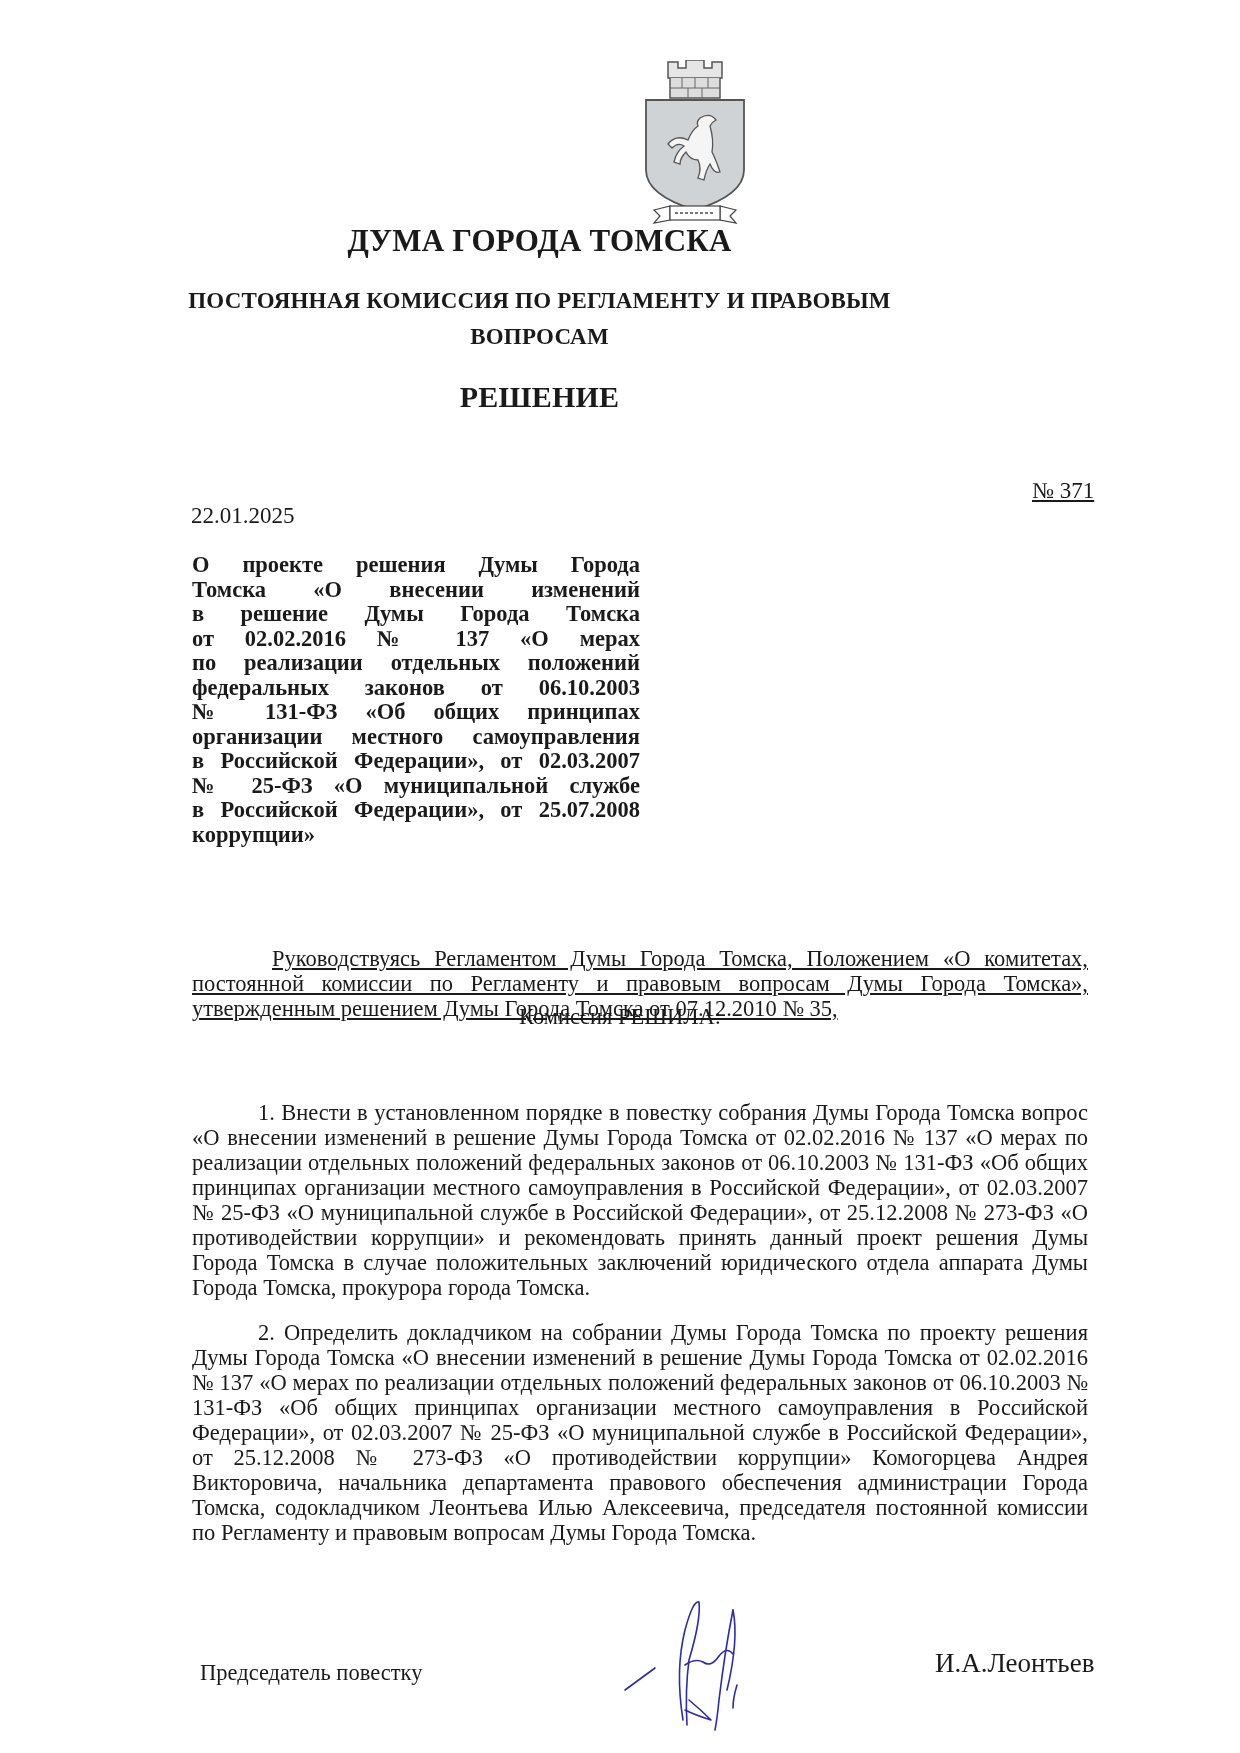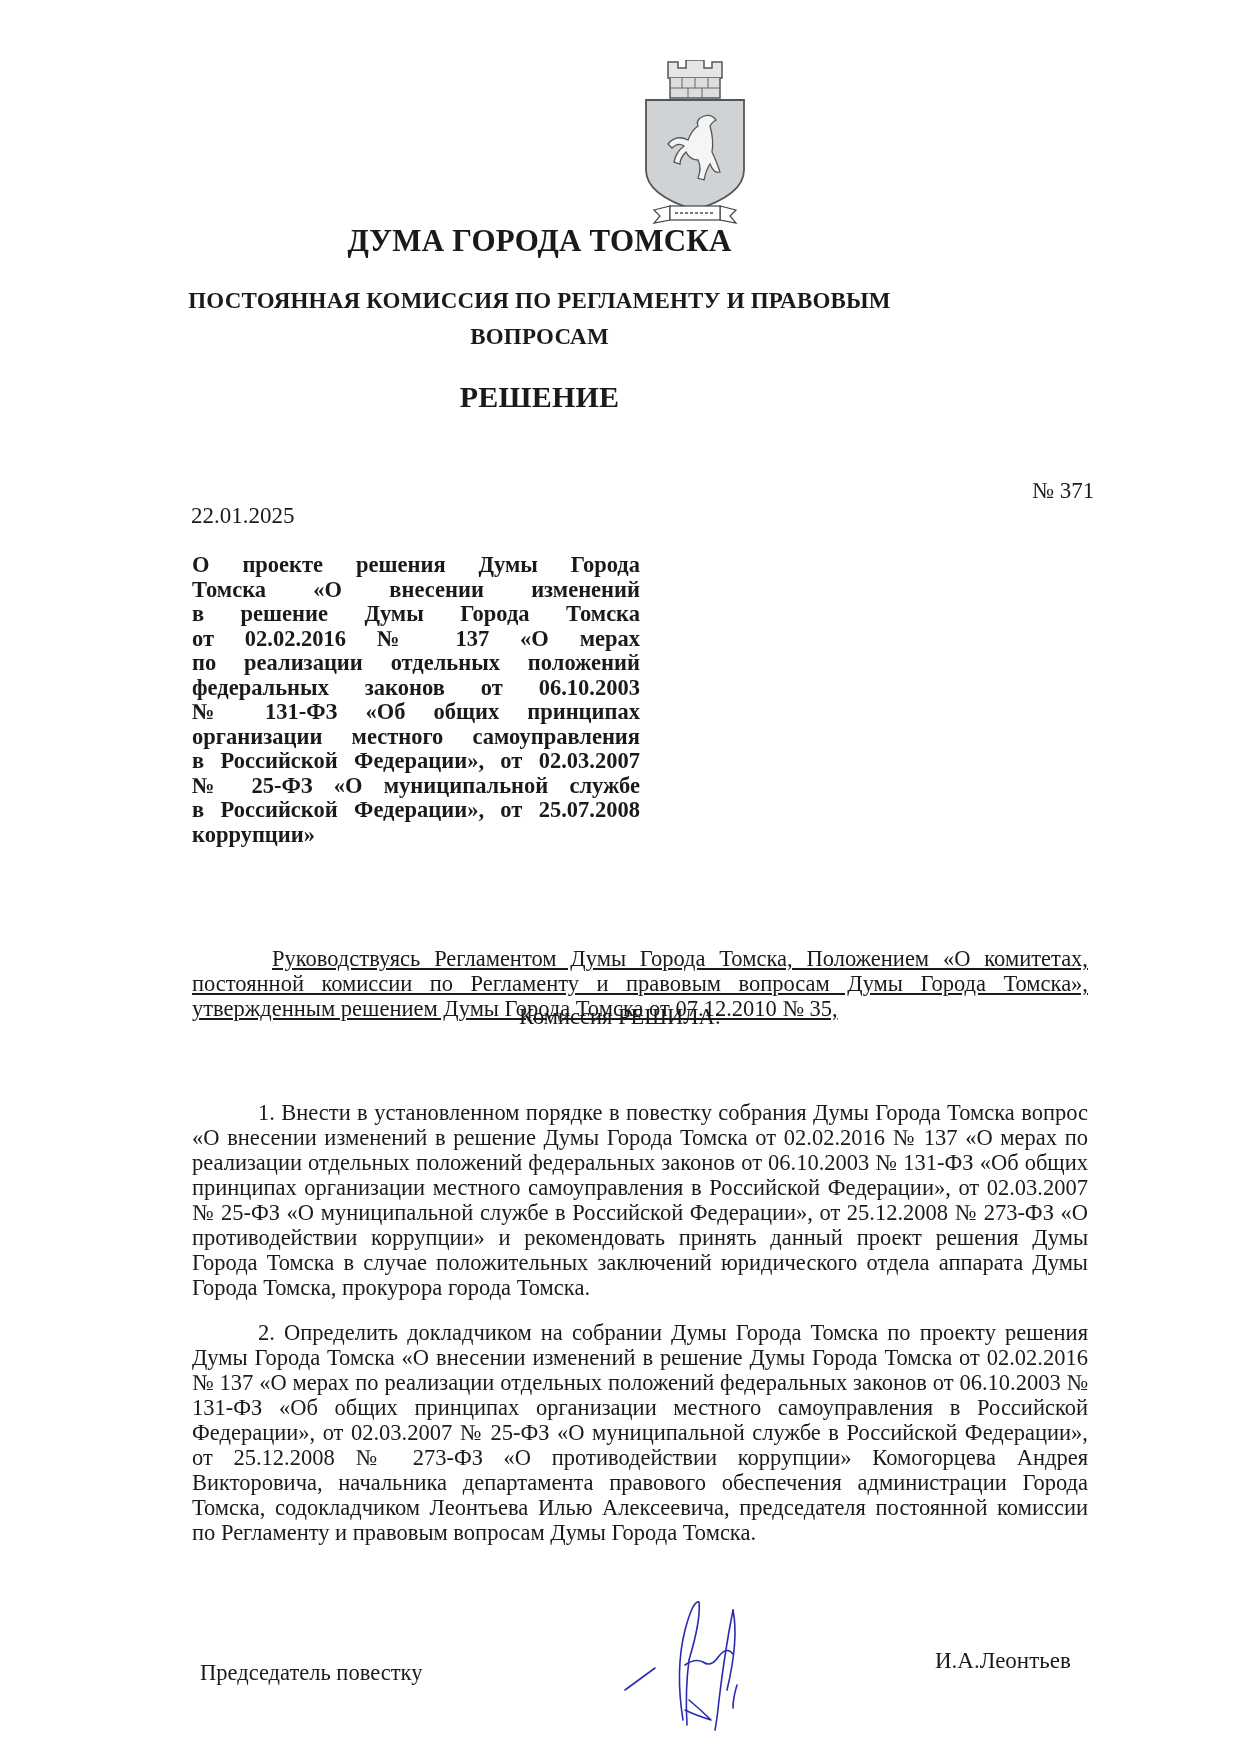--- a/index.html
+++ b/index.html
@@ -8,39 +8,39 @@
   .page { position: absolute; left: 0; top: 0; width: 1240px; height: 1753px; }
 
   .emblem { position: absolute; left: 640px; top: 60px; width: 110px; height: 165px; }
 
   .org-title { position: absolute; left: 0; width: 1079px; text-align: center;
                font-weight: bold; font-size: 30px; letter-spacing: 0.2px; }
   .t1 { top: 223px; font-size: 31px; }
   .t2 { top: 283px; line-height: 36px; font-size: 23px; }
   .t3 { top: 380px; font-size: 30px; }
 
-  .doc-number { position: absolute; left: 1032px; top: 478px; font-size: 23px; }
+  .doc-number { position: absolute; left: 1032px; top: 478px; font-size: 23px; text-decoration: underline; }
   .doc-date { position: absolute; left: 191px; top: 503px; font-size: 23px; }
 
   .subject { position: absolute; left: 192px; top: 541px; width: 448px;
              font-weight: bold; font-size: 22.5px; line-height: 24.5px;
              text-align: justify; text-align-last: justify; margin-top: 12px; }
   .subject .line { display: block; text-align: justify; text-align-last: justify; white-space: nowrap; }
   .subject .line.last { text-align-last: left; }
 
   .body { position: absolute; left: 192px; width: 896px; font-size: 22.5px; line-height: 25px;
           text-align: justify; }
   .p-intro { top: 946px; text-decoration: underline; }
   .p-intro .first { text-indent: 80px; }
   .resolved { position: absolute; left: 0; width: 1240px; top: 1004px; text-align: center; font-size: 22.5px; }
   .p1 { top: 1100px; text-indent: 66px; }
   .p2 { top: 1320px; text-indent: 66px; }
 
   .footer-role { position: absolute; left: 200px; top: 1660px; font-size: 22.5px; }
-  .footer-name { position: absolute; left: 935px; top: 1648px; font-size: 23px; }
+  .footer-name { position: absolute; left: 935px; top: 1648px; font-size: 27px; }
   .signature { position: absolute; left: 615px; top: 1590px; width: 180px; height: 150px; }
 </style>
 </head>
 <body>
 
 <div class="page">
 
   <svg class="emblem" viewBox="0 0 110 165">
 
     <path d="M28 18 L28 2 L38 2 L38 8 L46 8 L46 0 L64 0 L64 8 L72 8 L72 2 L82 2 L82 18 Z" fill="#e6e6e6" stroke="#555" stroke-width="1.5"></path>

